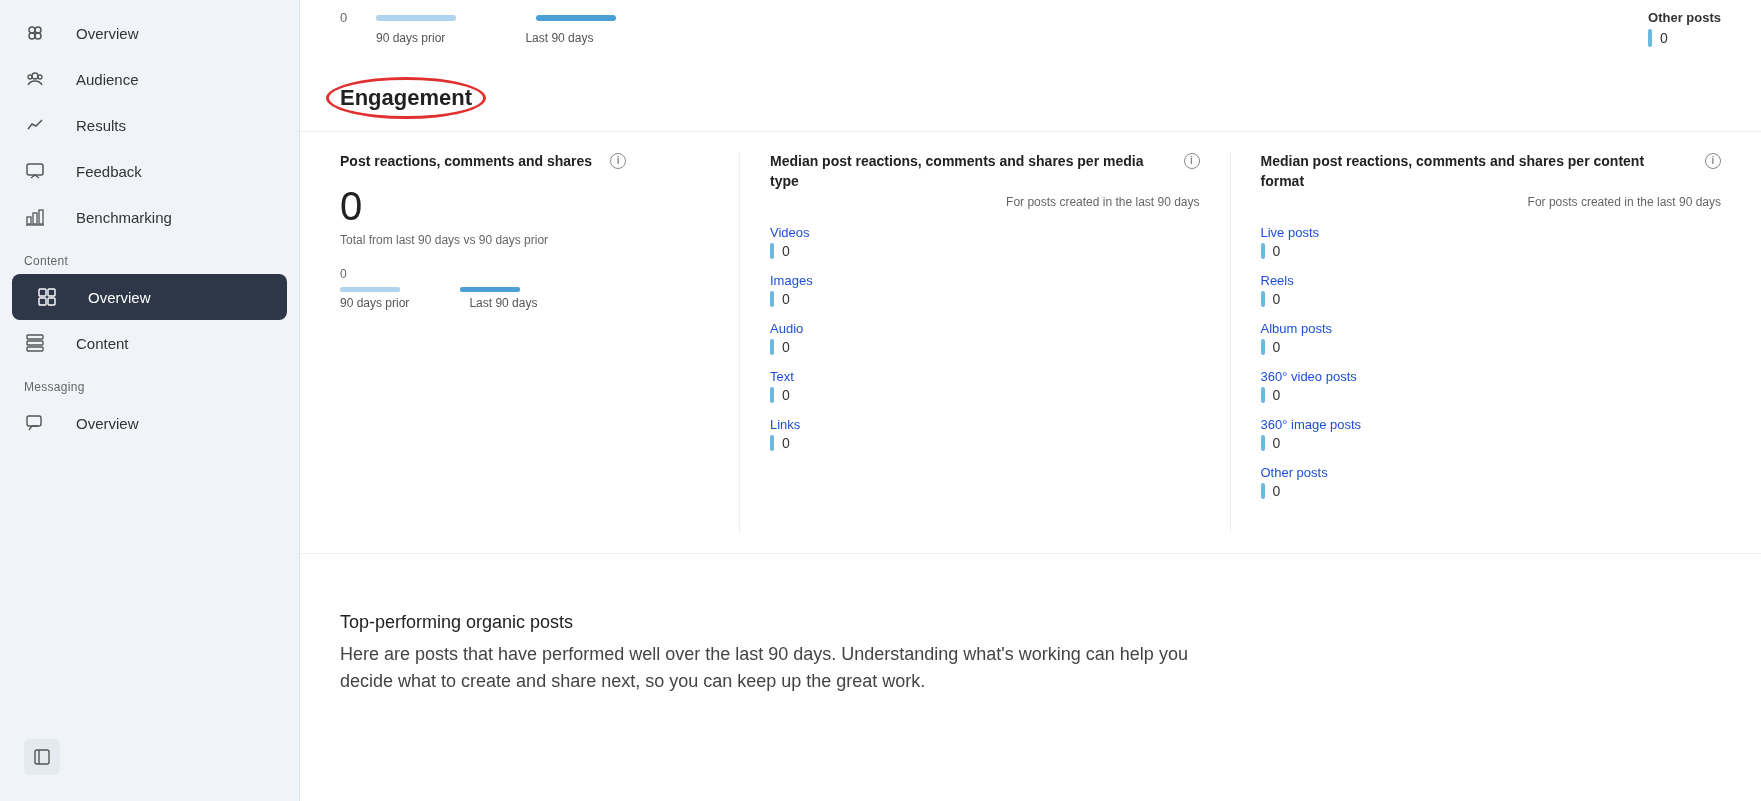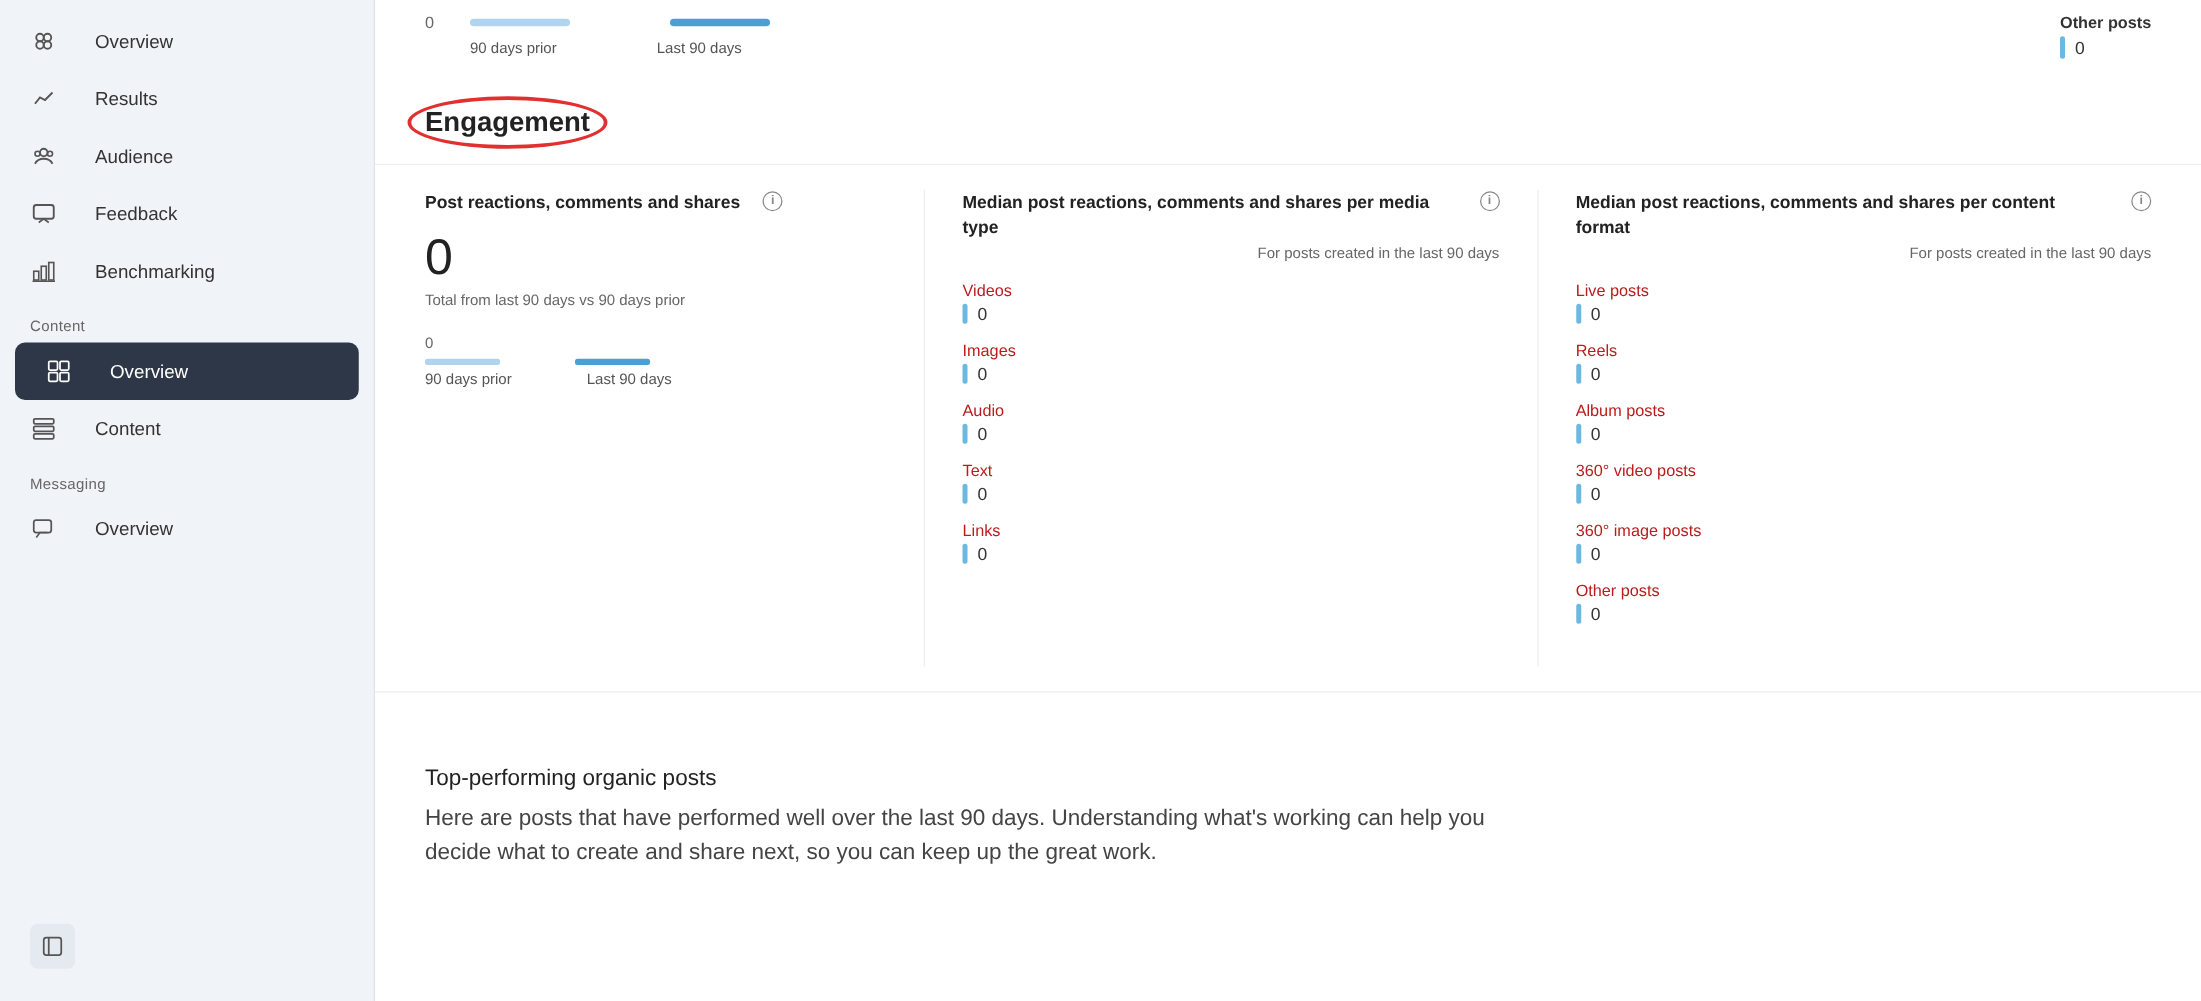--- a/index.html
+++ b/index.html
@@ -182,21 +182,21 @@
       border-radius: 2px;
     }
 
     
     .metric-row {
       margin-bottom: 14px;
     }
 
     .metric-label {
       font-size: 13px;
-      color: #b91c1c;
+      color: #1d4ed8;
       margin-bottom: 3px;
     }
 
     .metric-value-row {
       display: flex;
       align-items: center;
       gap: 8px;
     }
 
     .metric-bar-indicator {
@@ -266,36 +266,36 @@
         <circle cx="7" cy="13" r="3" stroke="#555" stroke-width="1.5"></circle>
         <circle cx="13" cy="13" r="3" stroke="#555" stroke-width="1.5"></circle>
       </svg>
     </span>
     <span>Overview</span>
   </div>
 
   <div class="sidebar-nav-item">
     <span class="icon">
       <svg width="20" height="20" viewBox="0 0 20 20" fill="none">
-        <polyline points="3,14 7,9 11,11 17,5" stroke="#555" stroke-width="1.5" fill="none"></polyline>
-      </svg>
-    </span>
-    <span>Results</span>
-  </div>
-
-  <div class="sidebar-nav-item">
-    <span class="icon">
-      <svg width="20" height="20" viewBox="0 0 20 20" fill="none">
         <circle cx="10" cy="7" r="3" stroke="#555" stroke-width="1.5"></circle>
         <circle cx="5" cy="8" r="2" stroke="#555" stroke-width="1.3"></circle>
         <circle cx="15" cy="8" r="2" stroke="#555" stroke-width="1.3"></circle>
         <path d="M3 16 Q5 12 10 12 Q15 12 17 16" stroke="#555" stroke-width="1.5" fill="none"></path>
       </svg>
     </span>
     <span>Audience</span>
+  </div>
+
+  <div class="sidebar-nav-item">
+    <span class="icon">
+      <svg width="20" height="20" viewBox="0 0 20 20" fill="none">
+        <polyline points="3,14 7,9 11,11 17,5" stroke="#555" stroke-width="1.5" fill="none"></polyline>
+      </svg>
+    </span>
+    <span>Results</span>
   </div>
 
   <div class="sidebar-nav-item">
     <span class="icon">
       <svg width="20" height="20" viewBox="0 0 20 20" fill="none">
         <rect x="2" y="3" width="16" height="11" rx="2" stroke="#555" stroke-width="1.5"></rect>
         <path d="M6 17 L10 14 L14 17" stroke="#555" stroke-width="1.3" fill="none"></path>
       </svg>
     </span>
     <span>Feedback</span>

